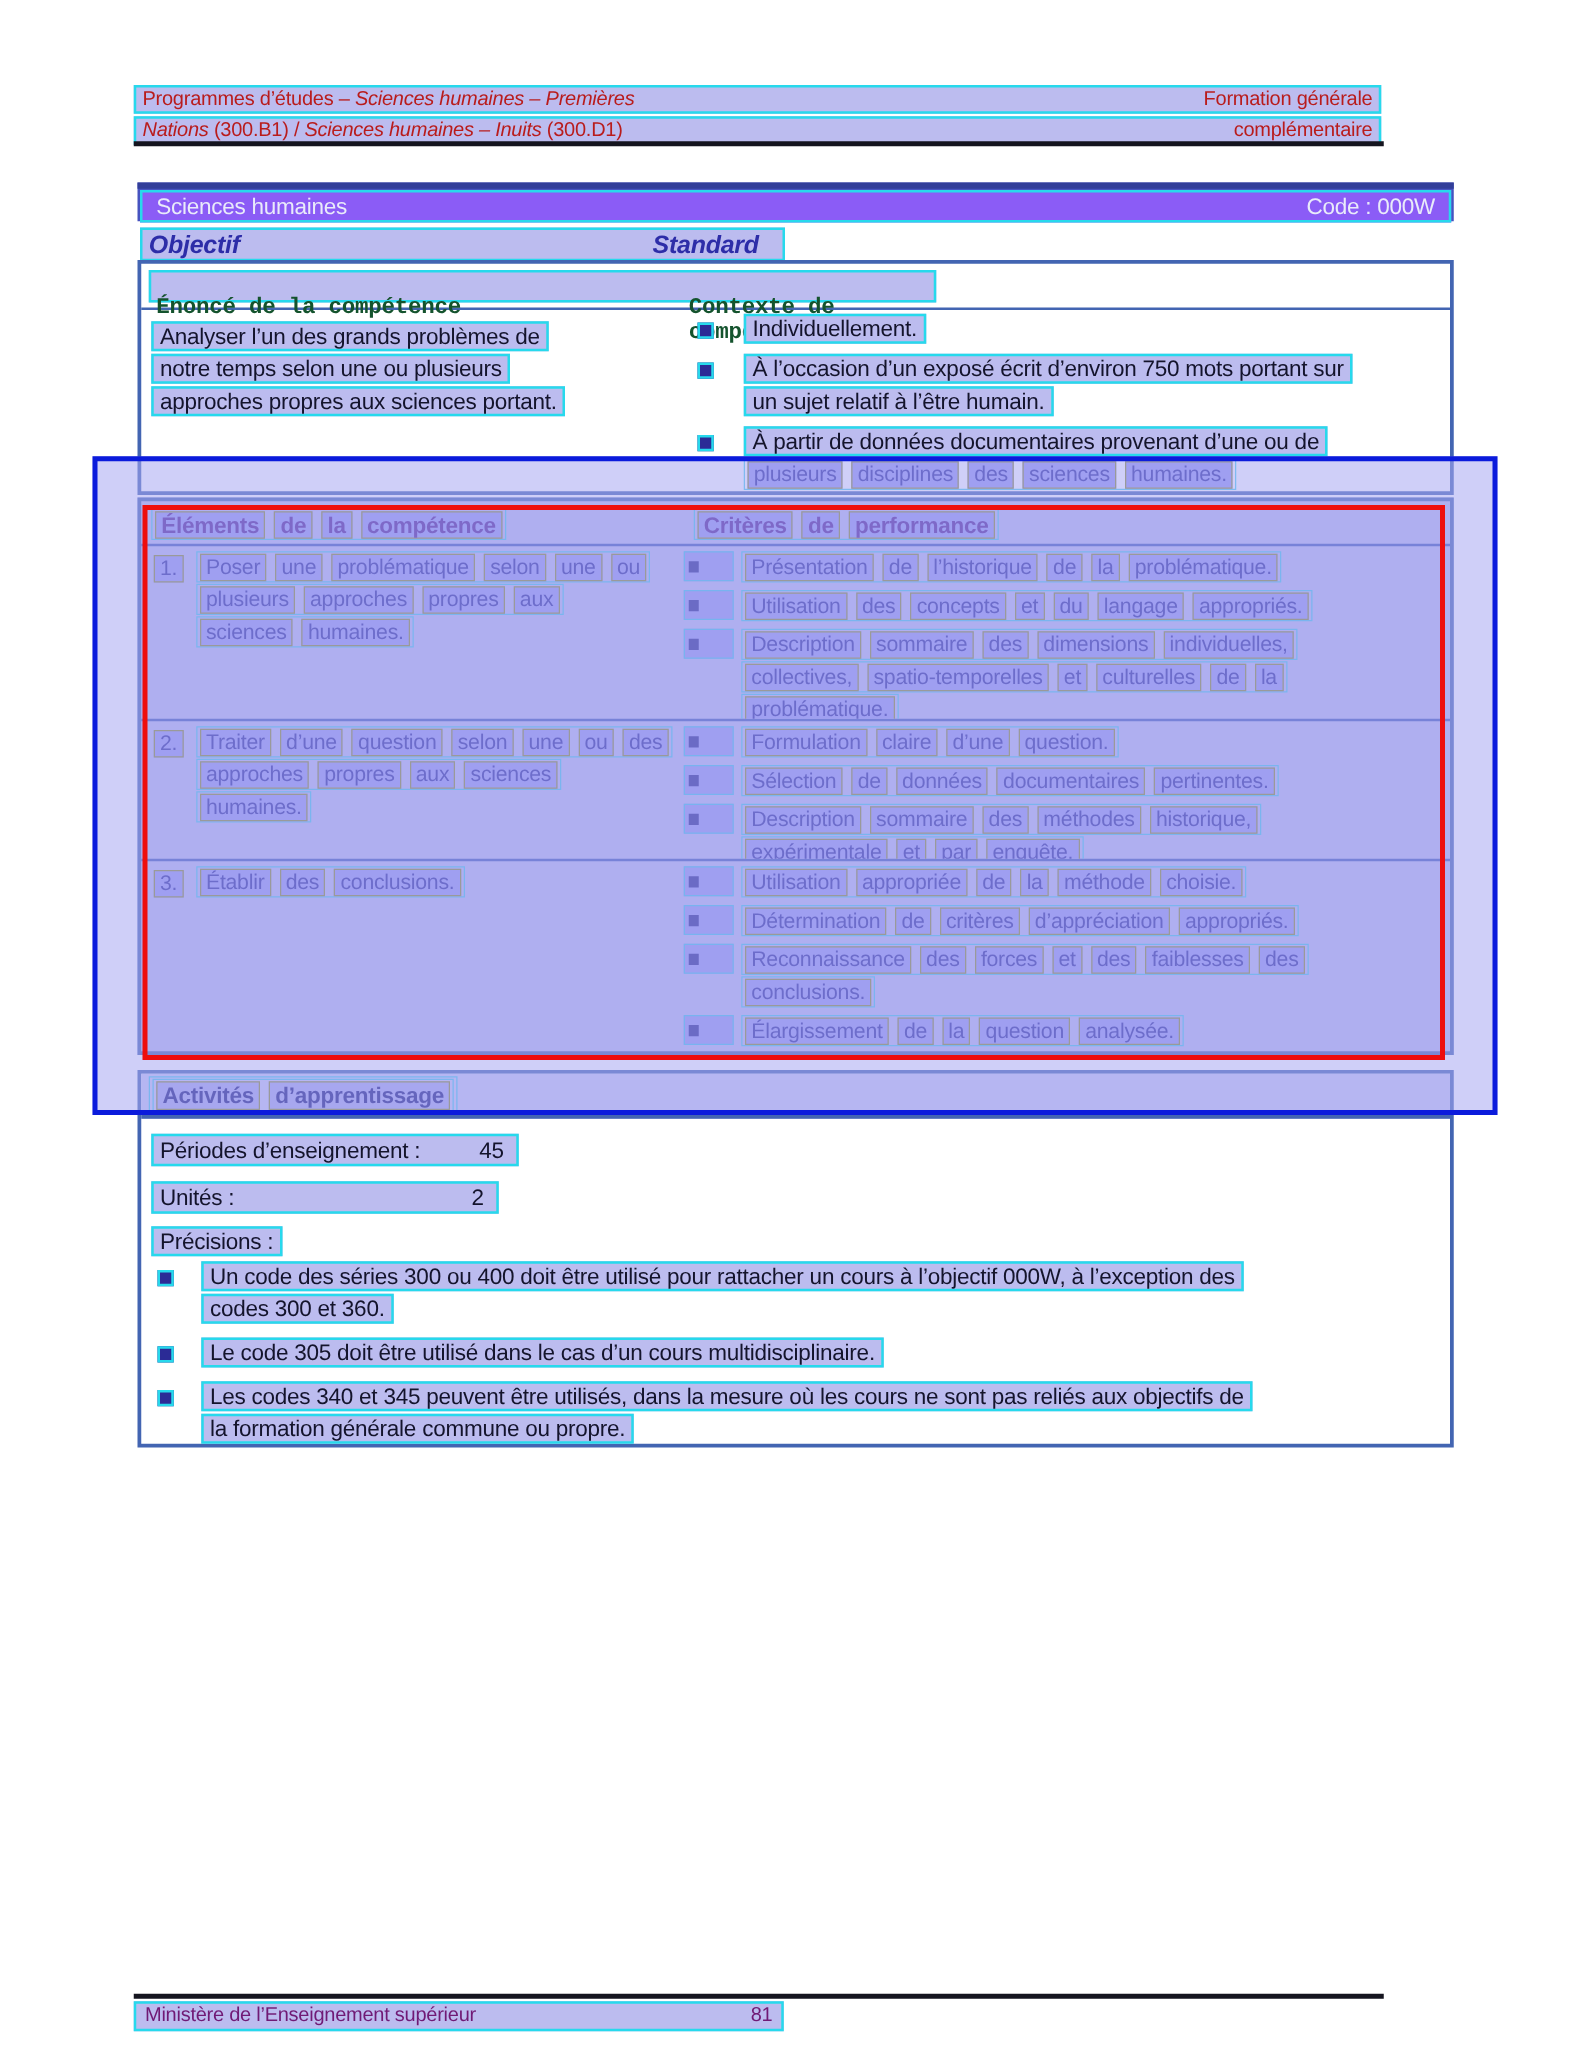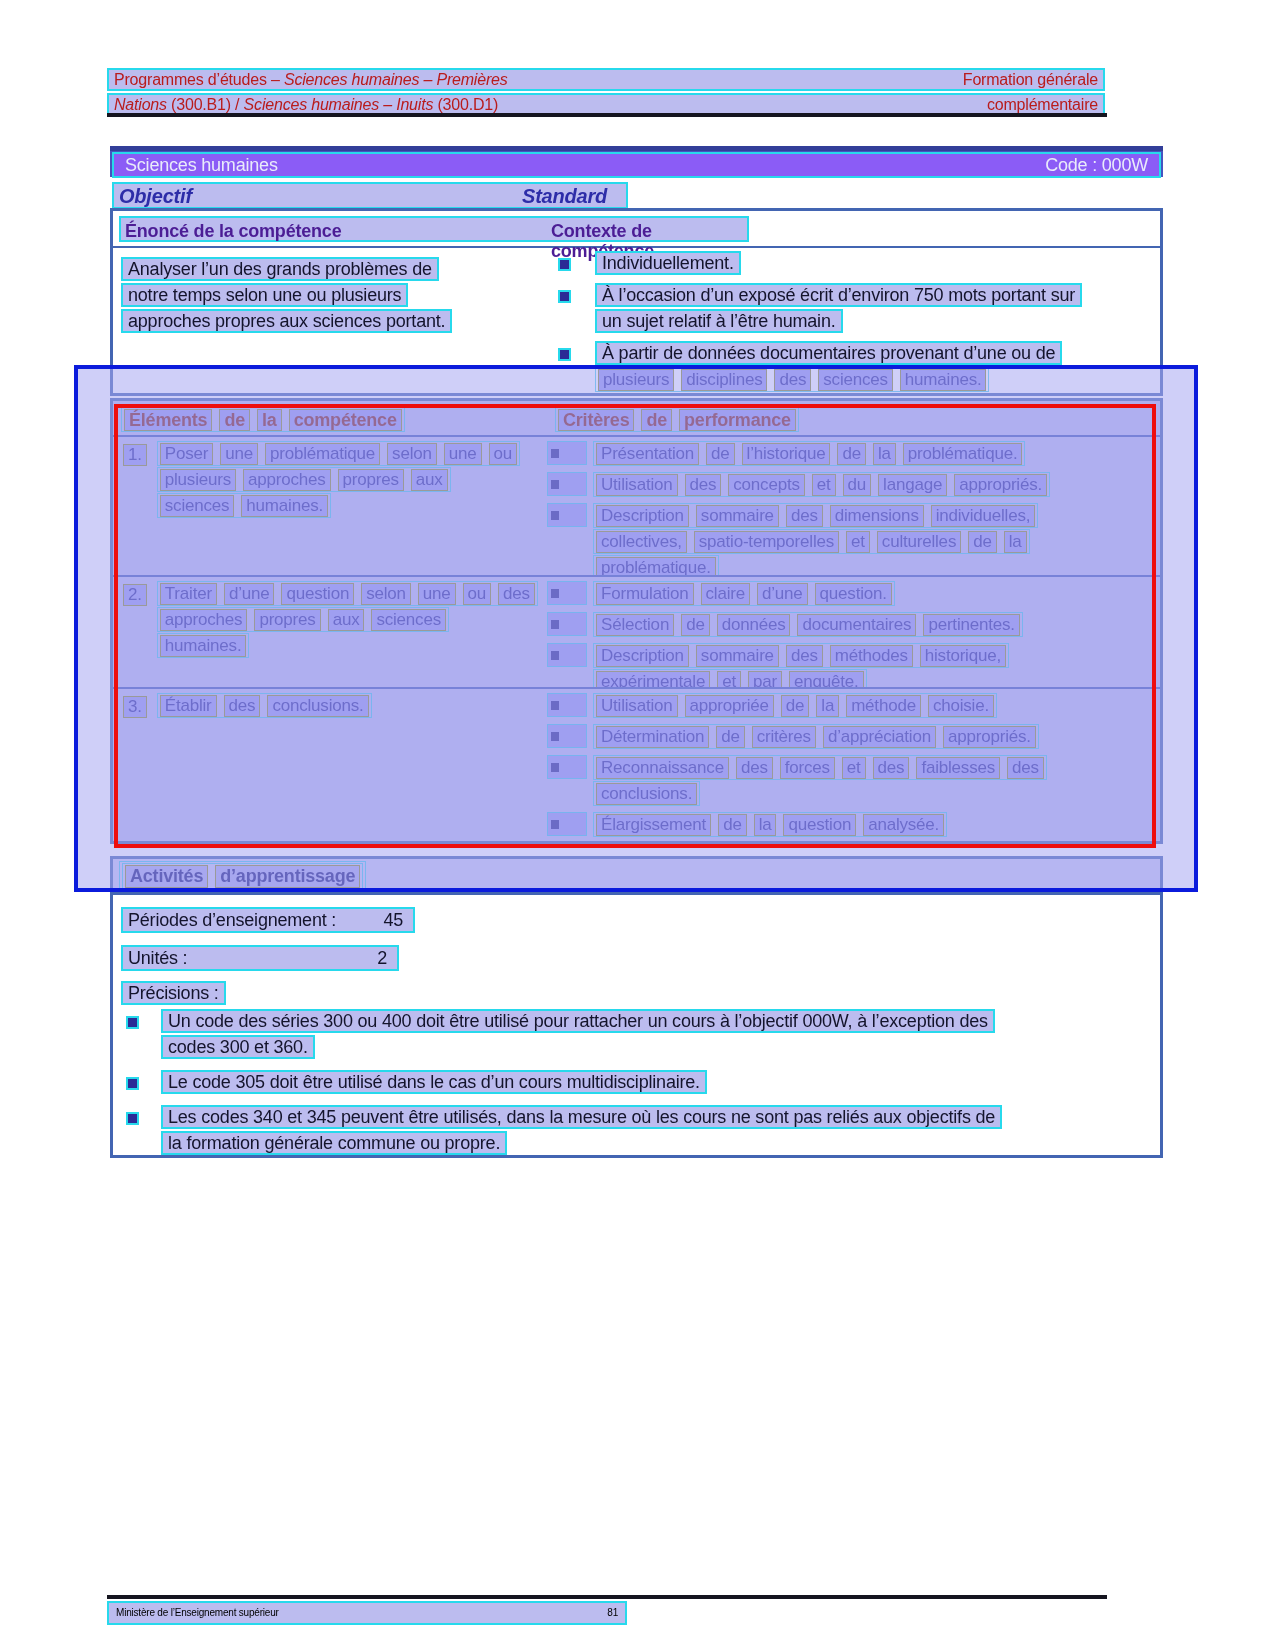--- a/index.html
+++ b/index.html
@@ -29,36 +29,36 @@
   #objrow .hl{position:relative;width:516px;height:27px;}
   .coltitle{position:absolute;top:1px;font-size:20px;font-weight:bold;font-style:italic;
             color:#2d2da8;line-height:22px;}
   #obj-l{left:5px;} #obj-r{left:408px;}
 
   
   #table1{position:absolute;left:110px;top:208px;width:1053px;height:188px;
           border:3px solid #4365b2;box-sizing:border-box;}
   .t1head{height:37px;border-bottom:2px solid #4365b2;padding:5px 0 0 6px;box-sizing:border-box;}
   .t1head .hl{position:relative;width:630px;height:26px;}
-  .thdr{position:absolute;top:3px;font-weight:bold;font-size:18px;line-height:20px;color:#4c1d95;}
+  .thdr{position:absolute;top:18px;font-weight:bold;font-size:18px;line-height:20px;color:#14532d;font-family:Liberation Mono, monospace;}
   #t1h-l{left:4px;} #t1h-r{left:430px;}
   #t1-left{position:absolute;left:8px;top:46px;}
   #t1-right{position:absolute;left:442px;top:40px;width:606px;}
   .bgrp{display:flex;margin-bottom:6px;}
   .sq{flex:0 0 auto;width:9px;height:9px;background:#2b2b96;border:2px solid #27d9ec;
       margin:7px 24px 0 3px;}
   .lines{display:block;}
 
   
   .wline{display:flex;width:max-content;border:1px solid rgba(47,200,235,.85);
          padding:1px 2px 0 2px;margin-bottom:1px;}
   .wd{background:#9595f0;border:1px solid #8a8a2e;padding:0 4px;margin-right:7px;
       line-height:20px;font-size:17px;color:#26269b;white-space:nowrap;box-sizing:border-box;}
   .wd:last-child{margin-right:0;}
-  .hb{font-weight:bold;color:#7f1d1d;font-size:18px;}
+  .hb{font-weight:bold;color:#4c1d95;font-size:18px;}
 
   
   #table2{position:absolute;left:110px;top:398px;width:1053px;border:3px solid #4365b2;
           box-sizing:border-box;background:#b9b9ee;}
   .t2head{height:36px;border-bottom:2px solid #3c55b8;padding:6px 0 0 8px;
           box-sizing:border-box;display:flex;}
   #t2-hl{flex:0 0 434px;} #t2-hr{flex:1;}
   .t2row{border-bottom:2px solid #3c55b8;padding:4px 0 0 0;display:flex;
          box-sizing:border-box;overflow:hidden;}
   .t2row:last-child{border-bottom:none;}
@@ -83,22 +83,22 @@
   #kv-uni{top:86px;width:278px;}
   .val{margin-left:auto;}
   #prec-label{position:absolute;left:8px;top:122px;}
   #prec-list{position:absolute;left:10px;top:150px;width:1038px;}
   #prec-list .bgrp{margin-bottom:9px;}
   #prec-list .sq{margin:7px 22px 0 3px;}
 
   
   #frule{position:absolute;left:107px;top:1595px;width:1000px;height:4px;background:#15151f;}
   #footer{position:absolute;left:107px;top:1601px;width:520px;}
-  #footer .hl{display:flex;justify-content:space-between;padding:0 7px;font-size:10px;
-              line-height:20px;color:#000000;}
+  #footer .hl{display:flex;justify-content:space-between;padding:0 7px;font-size:16px;
+              line-height:20px;color:#701a75;}
 
   
   #overlay-blue{position:absolute;left:74px;top:365px;width:1124px;height:527px;
                 background:rgba(168,168,243,0.55);border:4px solid #0b1bdc;
                 box-sizing:border-box;z-index:10;pointer-events:none;}
   #overlay-red{position:absolute;left:114px;top:404px;width:1042px;height:444px;
                border:4px solid #ee0d0d;box-sizing:border-box;z-index:11;pointer-events:none;}
 </style>
 </head>
 <body>

